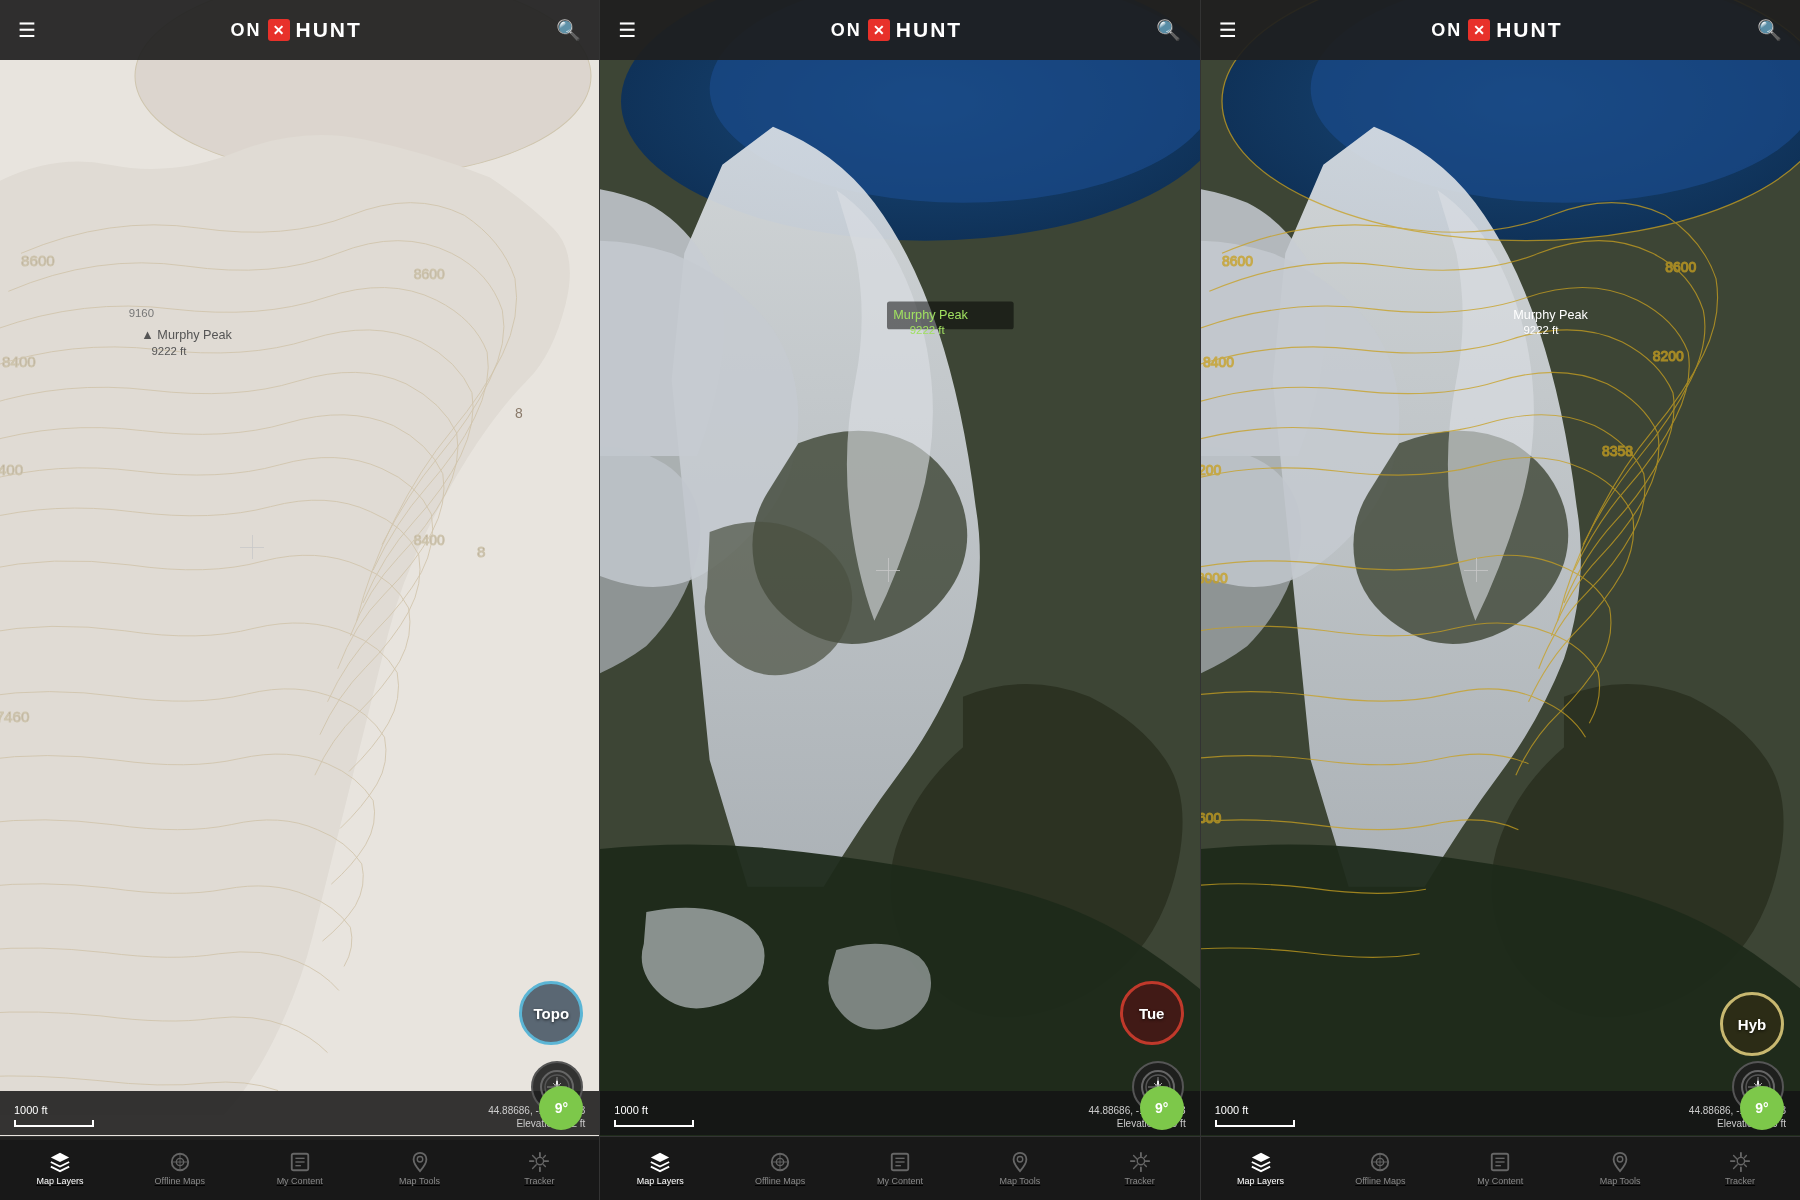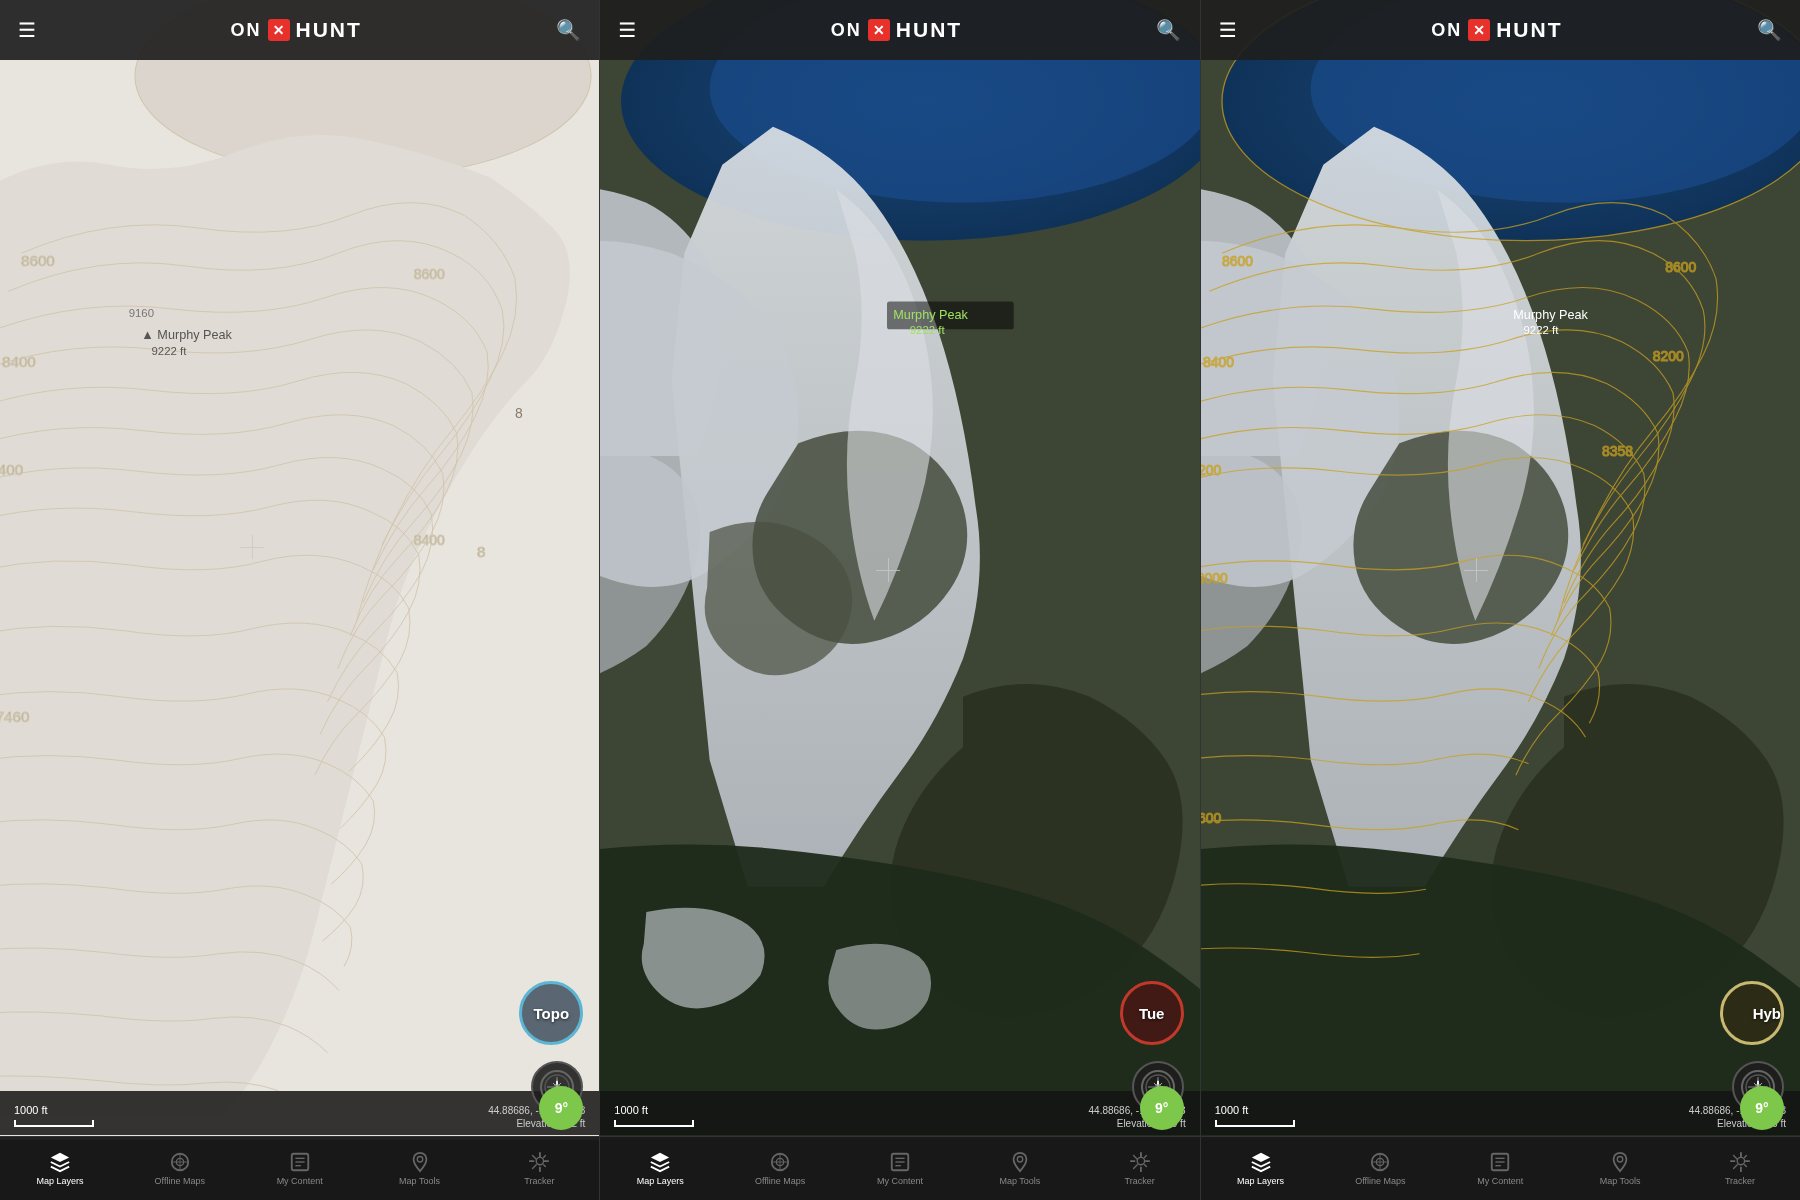--- a/index.html
+++ b/index.html
@@ -250,20 +250,21 @@
       z-index: 100;
     }
 
     .tab-item {
       display: flex;
       flex-direction: column;
       align-items: center;
       gap: 3px;
       cursor: pointer;
       flex: 1;
+      text-decoration: underline;
     }
 
     .tab-label {
       font-size: 9px;
       color: #888;
       text-align: center;
       line-height: 1.2;
     }
 
     .tab-label.active {
@@ -653,21 +654,21 @@
       <text x="1100" y="262" font-size="10" fill="#fff" font-family="Arial" font-weight="500">Murphy Peak</text>
 
       <text x="310" y="252" font-size="10" fill="#fff" font-family="Arial" font-weight="500">Murphy Peak</text>
       <text x="318" y="264" font-size="9" fill="#fff" font-family="Arial">9222 ft</text>
     </svg>
 
     
     <div class="crosshair" style="top:50%;left:46%;"></div>
   </div>
 
-  <div class="map-type-btn hyb-btn" style="bottom:155px;justify-content:flex-end;">
+  <div class="map-type-btn hyb-btn" style="bottom:144px;">
     <span>Hyb</span>
   </div>
 
   <div class="compass-btn" style="bottom:87px;">
     <div class="compass-inner">
       <svg width="28" height="28" viewBox="0 0 28 28">
         <circle cx="14" cy="14" r="12" fill="none" stroke="#555" stroke-width="1.5"></circle>
         <line x1="14" y1="4" x2="14" y2="24" stroke="#888" stroke-width="1"></line>
         <line x1="4" y1="14" x2="24" y2="14" stroke="#888" stroke-width="1"></line>
         <circle cx="14" cy="14" r="3" fill="none" stroke="#666" stroke-width="1"></circle>

